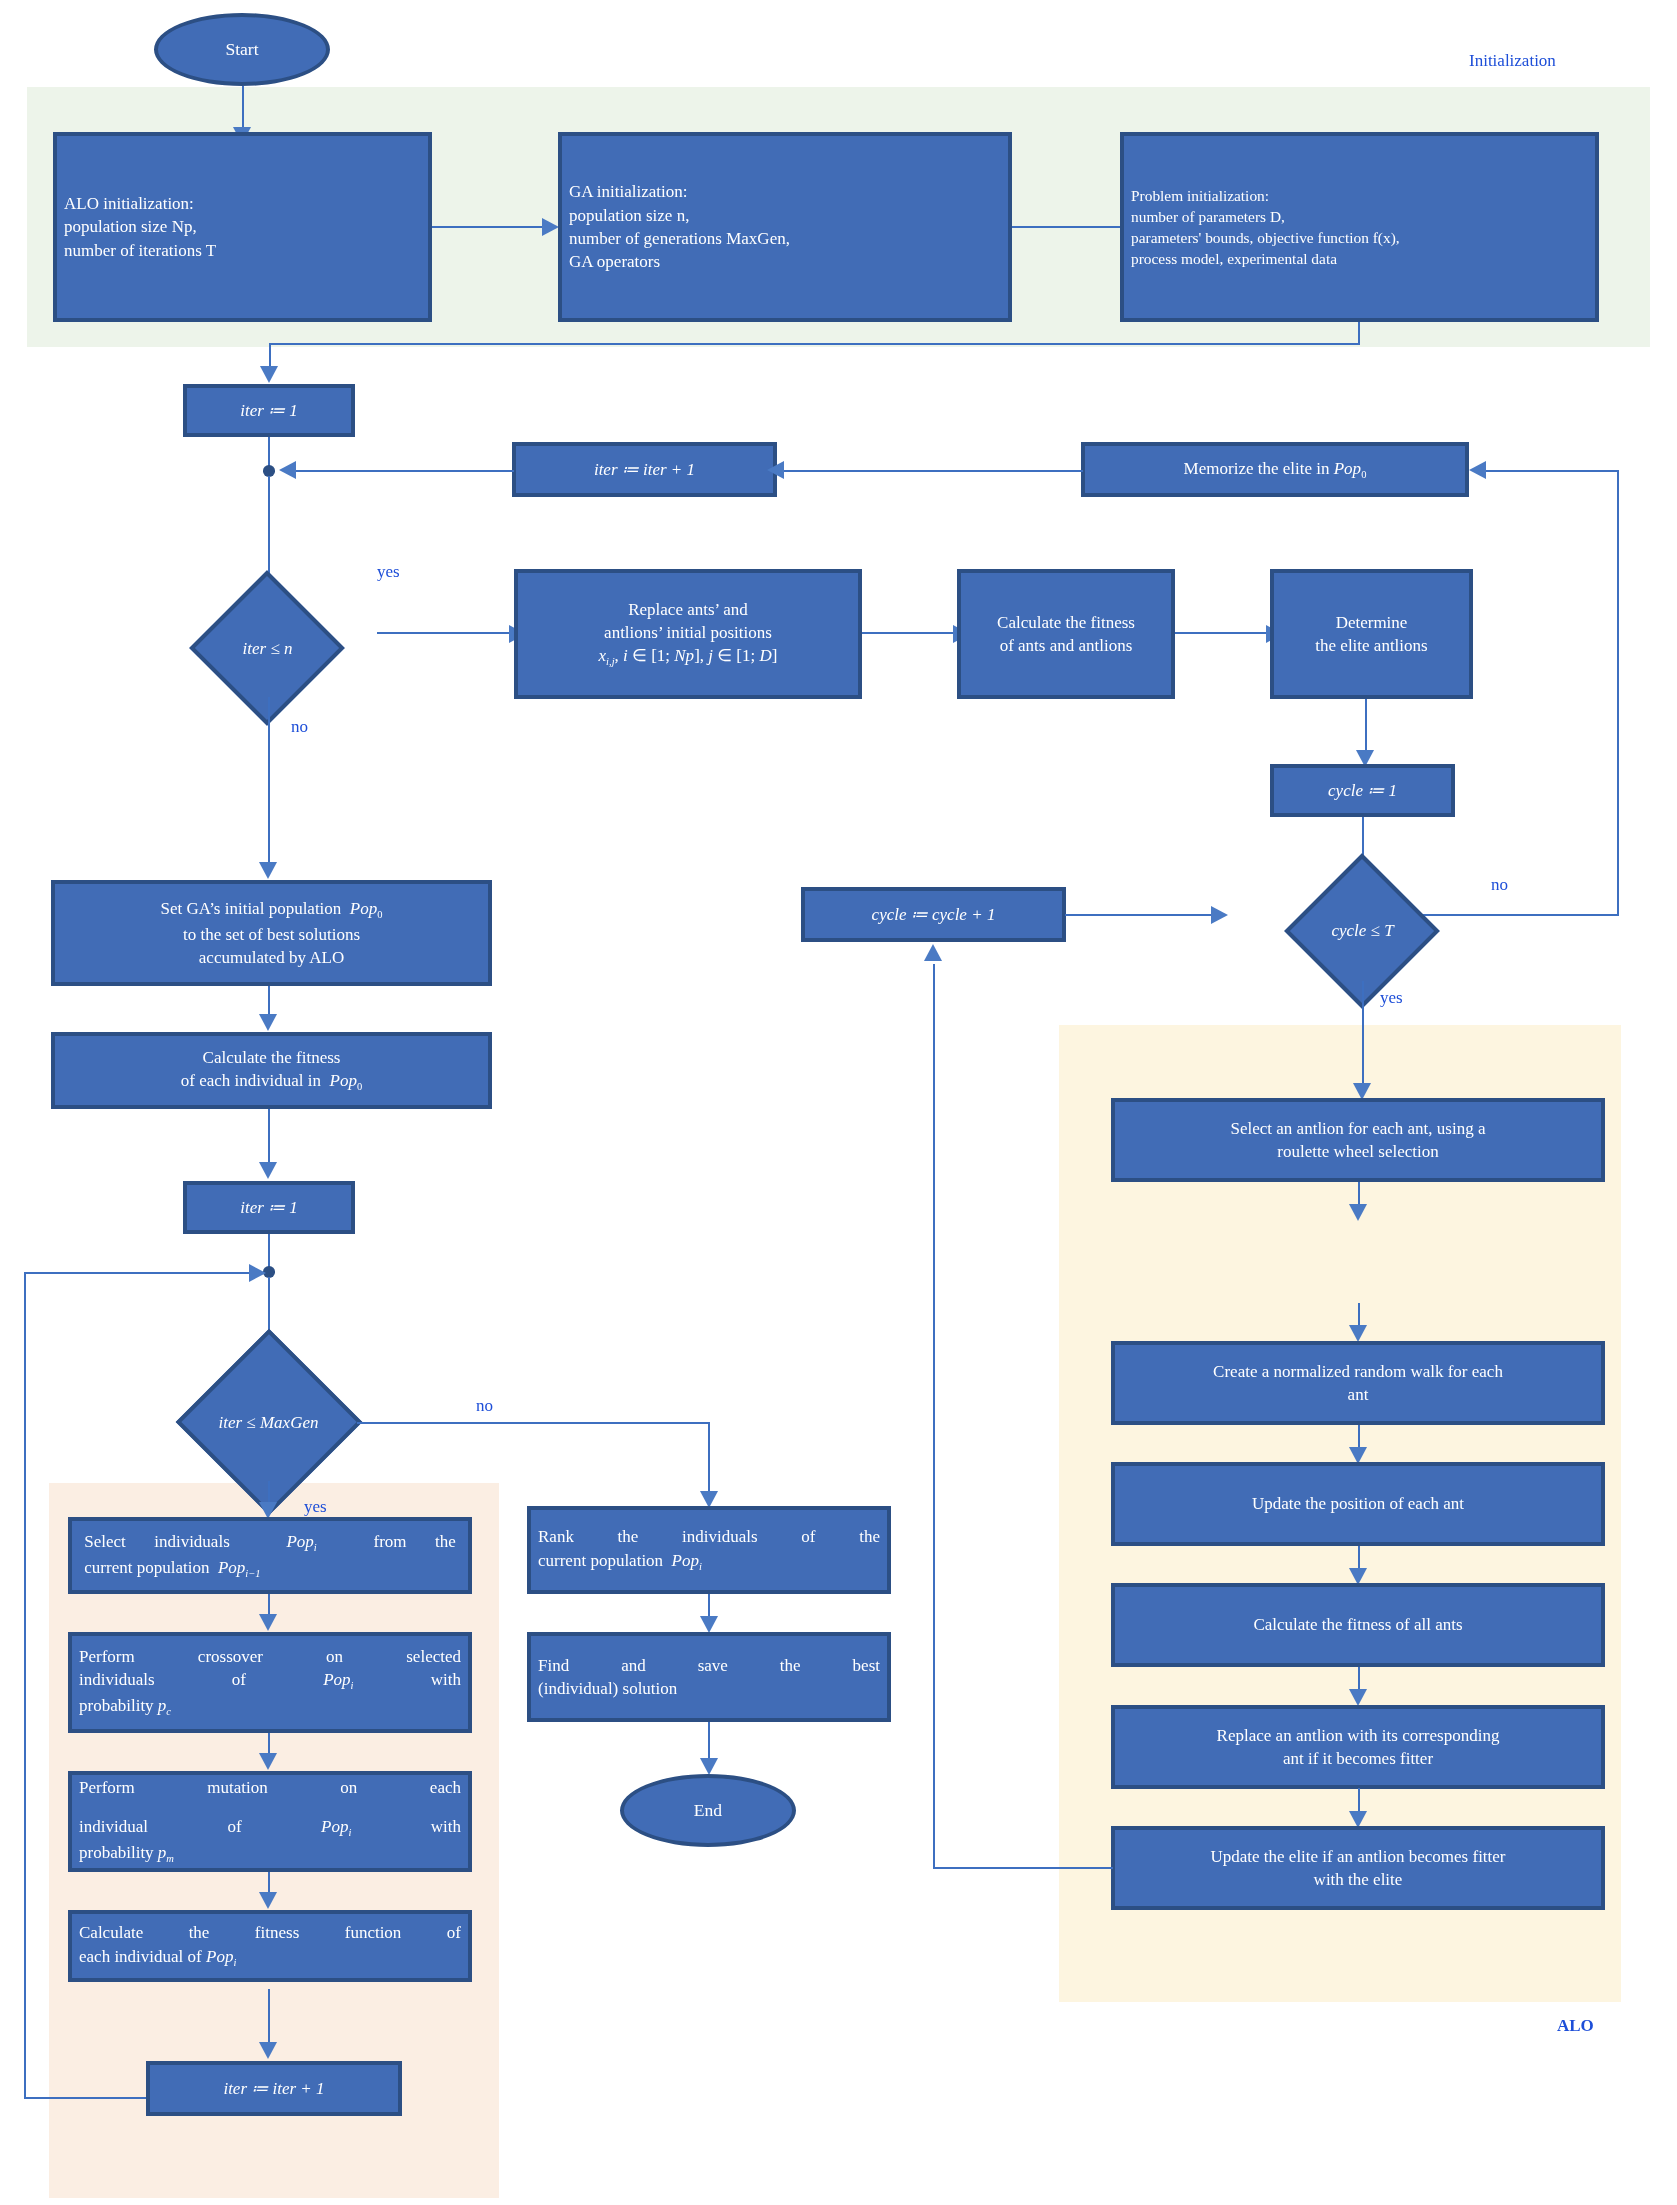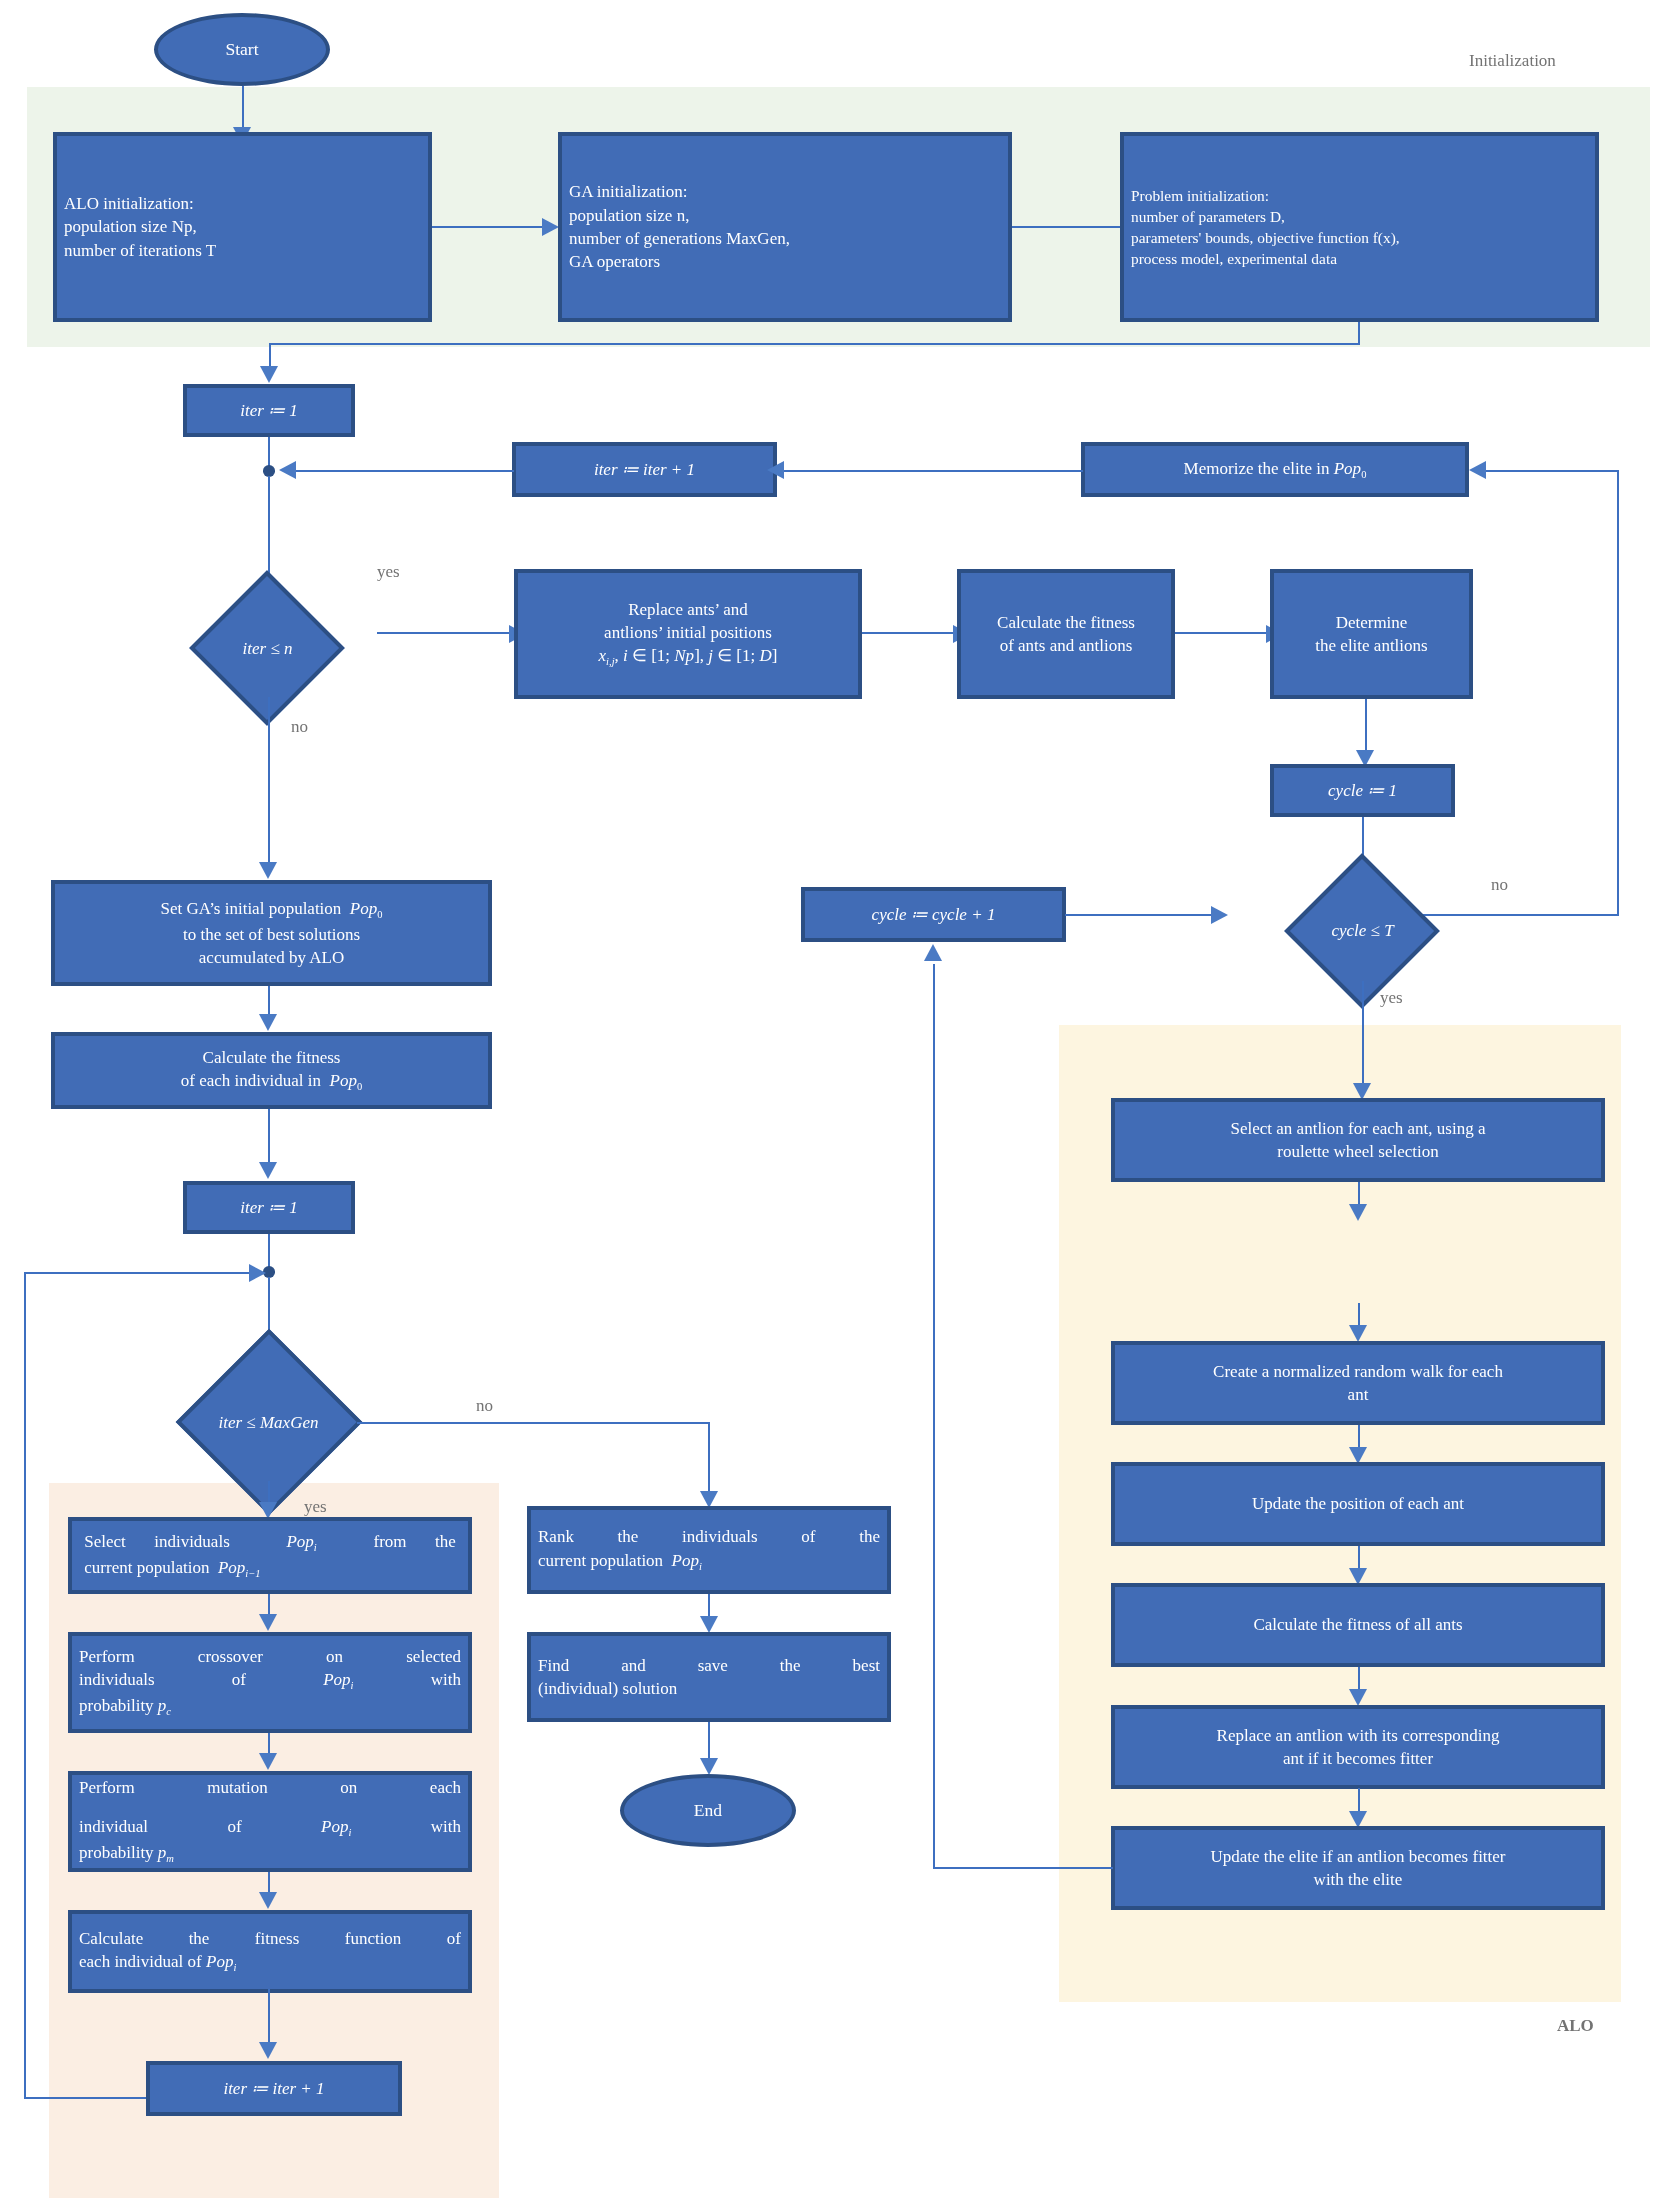--- a/index.html
+++ b/index.html
@@ -77,21 +77,21 @@
   .lh{height:1.8px;}
   .lv{width:1.8px;}
   .arrow{position:absolute;width:0;height:0;}
   .ar-down{border-left:9.7px solid transparent;border-right:9.7px solid transparent;border-top:17.6px solid #4a7ac4;}
   .ar-up{border-left:9.7px solid transparent;border-right:9.7px solid transparent;border-bottom:17.6px solid #4a7ac4;}
   .ar-right{border-top:9.7px solid transparent;border-bottom:9.7px solid transparent;border-left:17.6px solid #4a7ac4;}
   .ar-left{border-top:9.7px solid transparent;border-bottom:9.7px solid transparent;border-right:17.6px solid #4a7ac4;}
   .dot{position:absolute;width:11.5px;height:11.5px;border-radius:50%;background:#2c4f84;}
 
   
-  .flab{position:absolute;color:#737373;font-size:17px;white-space:nowrap;}
+  .flab{position:absolute;color:#1d4ed8;font-size:17px;white-space:nowrap;}
   .flab.bold{font-weight:bold;}
   .ital{font-style:italic;}
   sub{font-size:0.62em;}
 </style>
 </head>
 <body>
 
 <div id="canvas">
 
   <div class="band" id="band-init"></div>
@@ -374,21 +374,21 @@
   <div class="node" style="left:68px;top:1771px;width:404px;height:101px;display:flex;">
     <div class="inner" style="text-align:justify;text-align-last:left;">
       <div style="text-align:justify;text-align-last:justify;">Perform mutation on each</div>
       <div style="text-align:justify;text-align-last:justify;margin-top:16px;">individual of <i>Pop<sub>i</sub></i> with</div>
       <div>probability <i>p<sub>m</sub></i></div>
     </div>
   </div>
   <div class="ln lv" style="left:268px;top:1872px;height:26.5px;"></div>
   <div class="arrow ar-down" style="left:259px;top:1892px;"></div>
 
-  <div class="node" style="left:68px;top:1910px;width:404px;height:83px;display:flex;">
+  <div class="node" style="left:68px;top:1910px;width:404px;height:72px;display:flex;">
     <div class="inner" style="text-align:justify;text-align-last:left;">
       <div style="text-align:justify;text-align-last:justify;">Calculate the fitness function of</div>
       <div>each individual of <i>Pop<sub>i</sub></i></div>
     </div>
   </div>
   <div class="ln lv" style="left:268px;top:1989px;height:60px;"></div>
   <div class="arrow ar-down" style="left:259px;top:2042px;"></div>
 
   <div class="node" style="left:146px;top:2061px;width:256px;height:55px;">
     <span class="ital">iter ≔ iter + 1</span>

